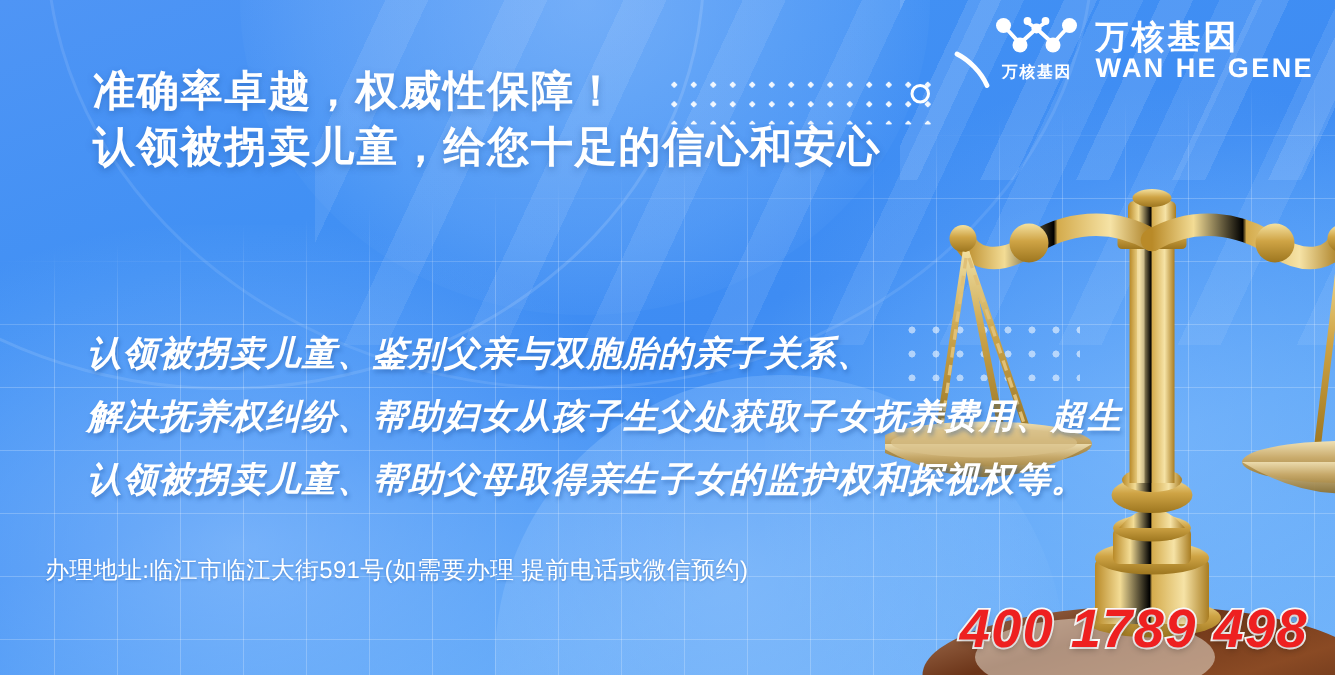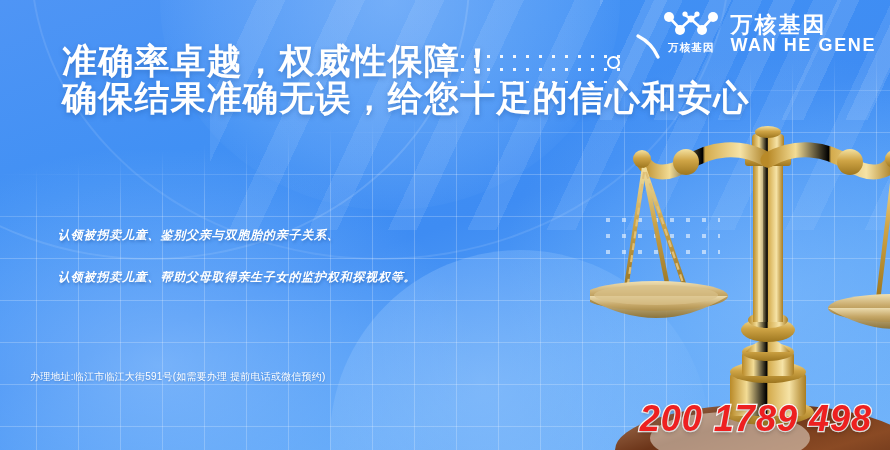--- a/index.html
+++ b/index.html
@@ -115,47 +115,47 @@
   
   .scales { position:absolute; right:-10px; top:120px; width:310px; height:340px; }
 
   
   .headline {
     position:absolute; left:62px; top:42px;
     width:620px;
   }
   .headline .hl {
     color:#ffffff;
-    font-size:35px;
+    font-size:28px;
     font-weight:bold;
     line-height:37px;
     letter-spacing:1.2px;
     text-shadow:0 2px 5px rgba(20,70,140,.35);
     white-space:nowrap;
   }
 
   .bodylines {
     position:absolute; left:58px; top:214px;
     width:640px;
   }
   .bodylines .bl {
     color:#ffffff;
-    font-size:12px;
+    font-size:23px;
     font-weight:bold;
     font-style:italic;
     line-height:42px;
     letter-spacing:.8px;
     white-space:nowrap;
     text-shadow:1px 2px 3px rgba(30,85,160,.45);
   }
 
   .address {
     position:absolute; left:30px; top:370px;
     color:#ffffff;
-    font-size:10px;
+    font-size:16px;
     letter-spacing:.2px;
     white-space:nowrap;
     text-shadow:0 1px 2px rgba(20,70,140,.35);
   }
 
   .phone {
     position:absolute; right:18px; bottom:10px;
     font-size:36px;
     font-weight:bold;
     font-style:italic;
@@ -269,31 +269,32 @@
       <path d="M304 48 L288 180"></path>
       <path d="M304 48 L320 180"></path>
     </g>
 
     <ellipse cx="306" cy="188" rx="68" ry="14" fill="url(#pan)"></ellipse>
     <path d="M238 188 q68 42 136 0 z" fill="url(#pan)" opacity=".92"></path>
   </svg>
 
   <div class="headline">
     <div class="hl">准确率卓越，权威性保障！</div>
-    <div class="hl">确保结果准确无误，给您十足的信心和安心</div>
+    <div class="hl">认领被拐卖儿童，给您十足的信心和安心</div>
   </div>
 
   <div class="bodylines">
     <div class="bl">认领被拐卖儿童、鉴别父亲与双胞胎的亲子关系、</div>
+    <div class="bl">解决抚养权纠纷、帮助妇女从孩子生父处获取子女抚养费用、超生</div>
     <div class="bl">认领被拐卖儿童、帮助父母取得亲生子女的监护权和探视权等。</div>
   </div>
 
   <div class="address">办理地址:临江市临江大街591号(如需要办理 提前电话或微信预约)</div>
 
-  <div class="phone">200 1789 498</div>
+  <div class="phone">400 1789 498</div>
 
   <div class="logo">
     <div class="logo-mark">
       <svg width="56" height="30" viewBox="0 0 56 30">
         <g stroke="#ffffff" stroke-width="2.6" fill="none" stroke-linecap="round">
           <path d="M6 8 L17 20"></path>
           <path d="M17 20 L28 10"></path>
           <path d="M28 10 L39 20"></path>
           <path d="M39 20 L50 8"></path>
           <path d="M22 6 L28 10"></path>

